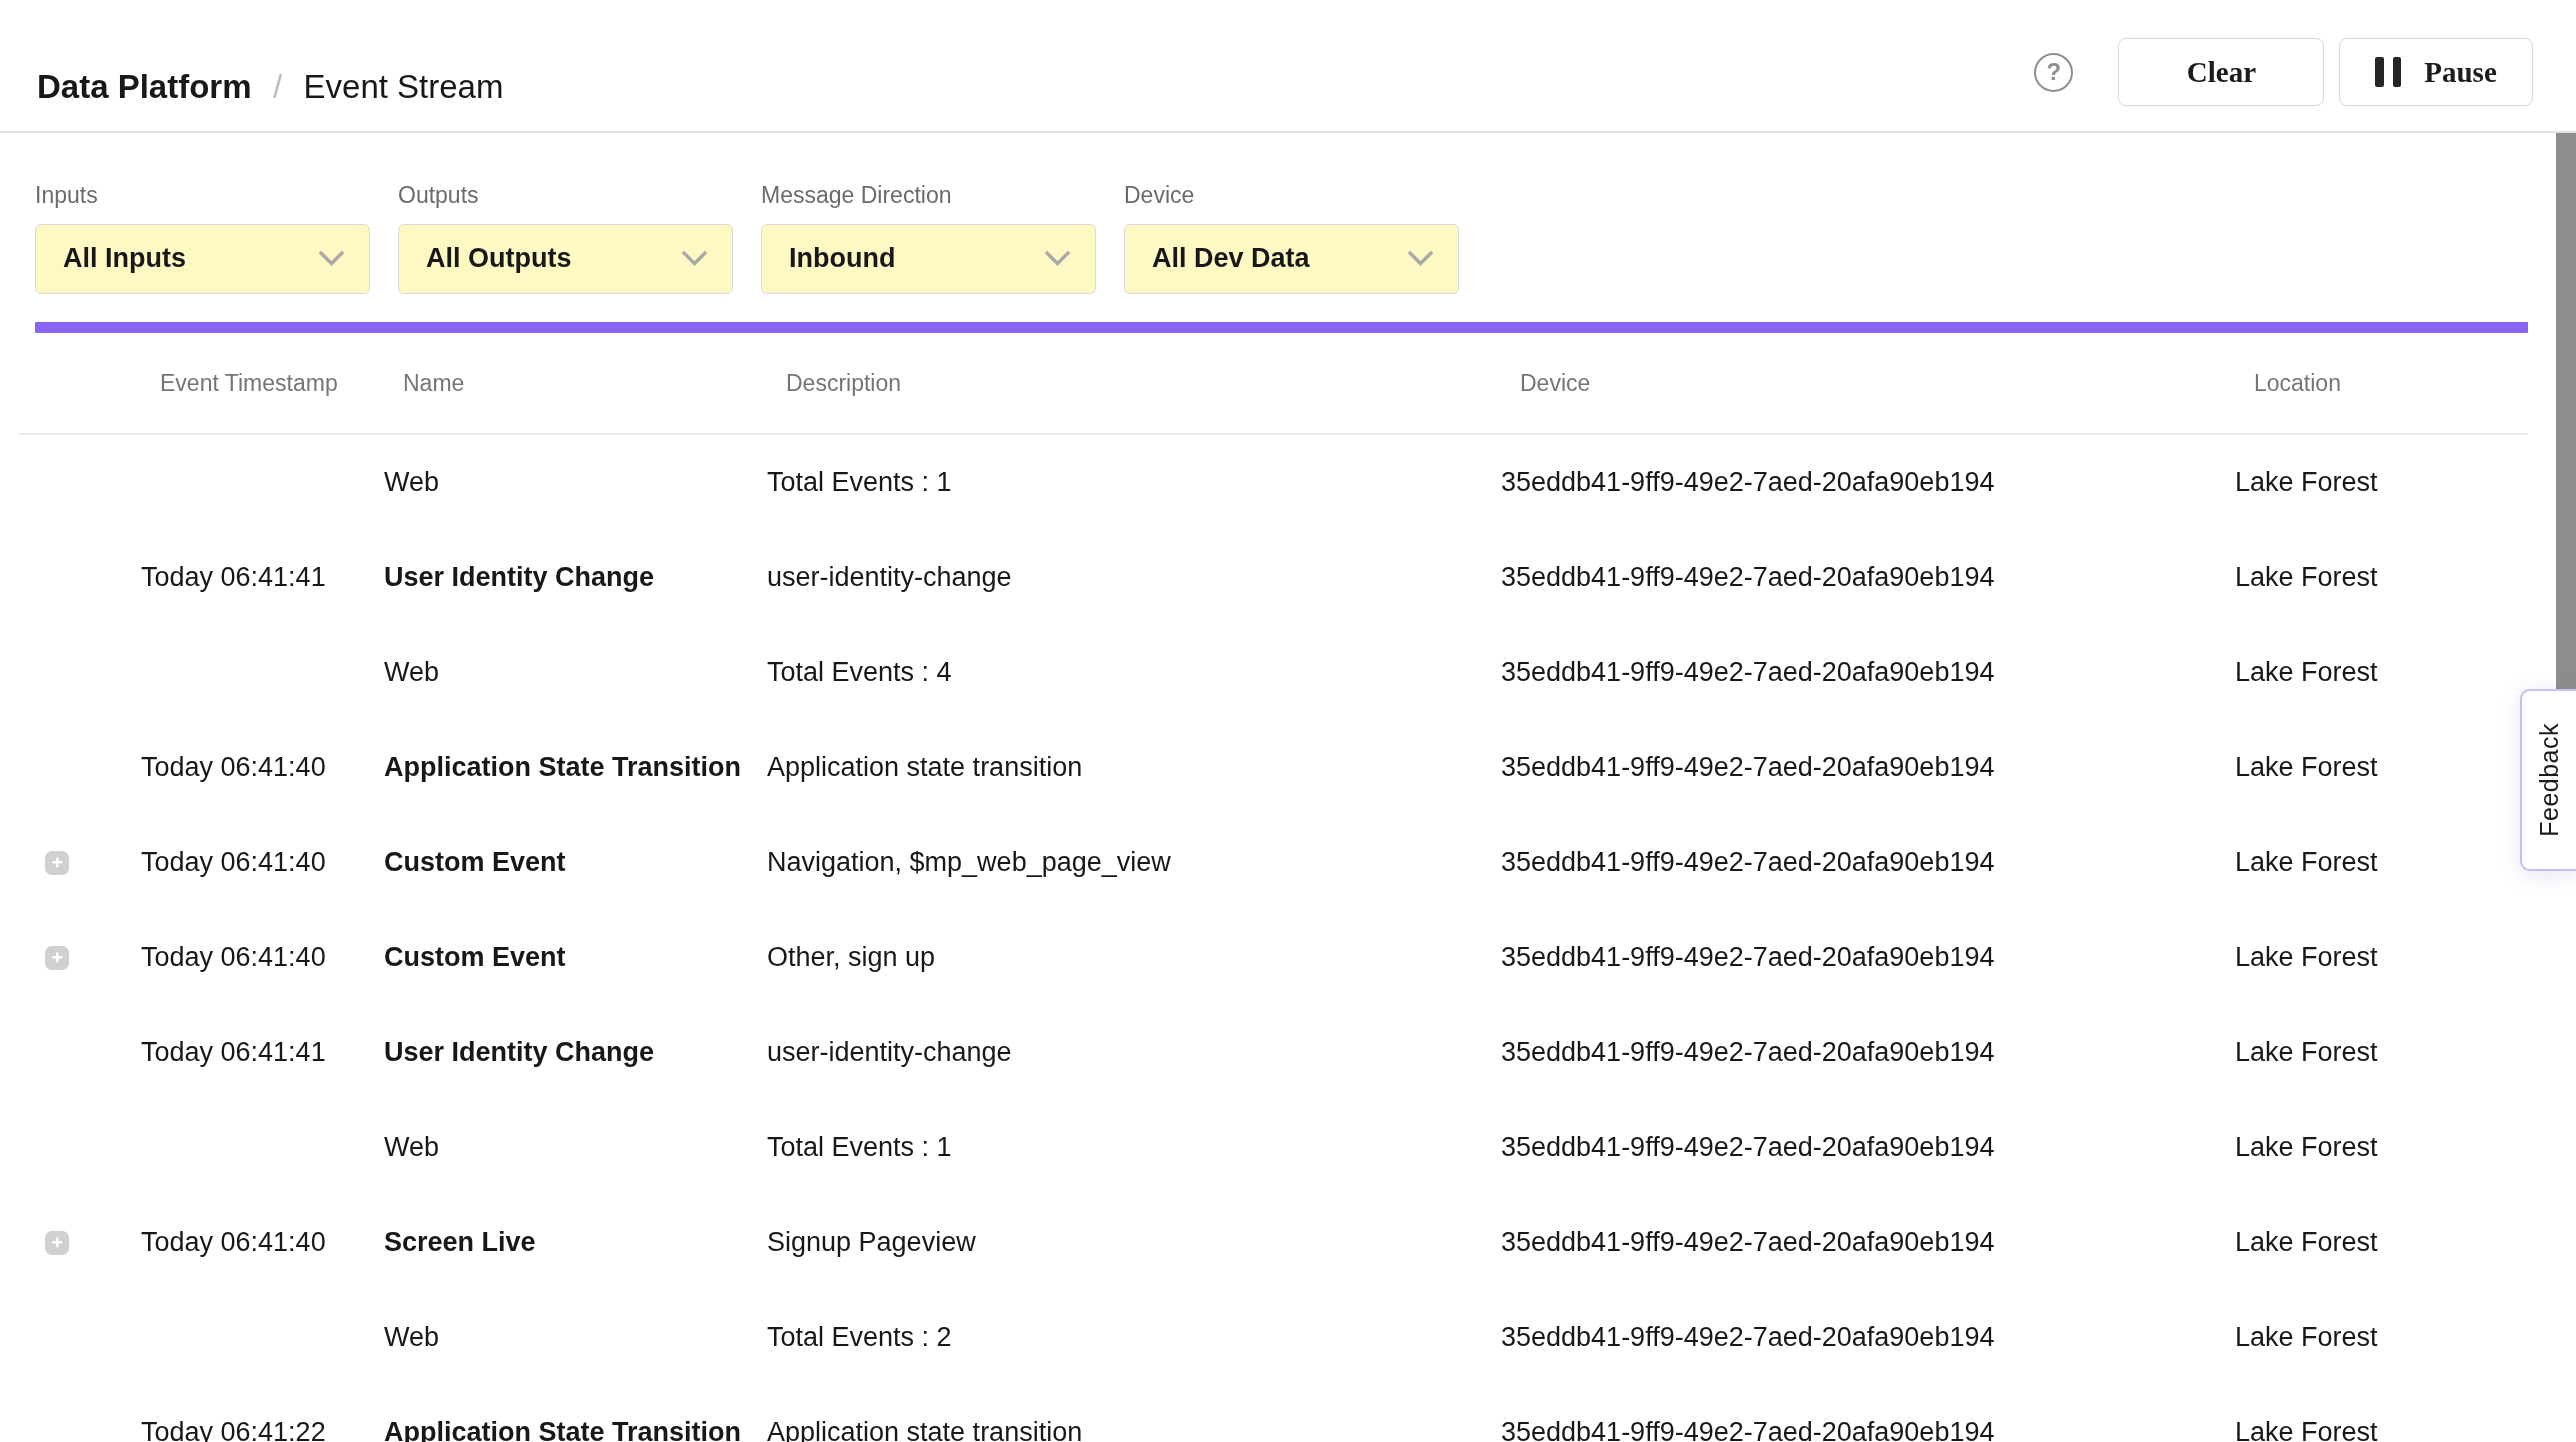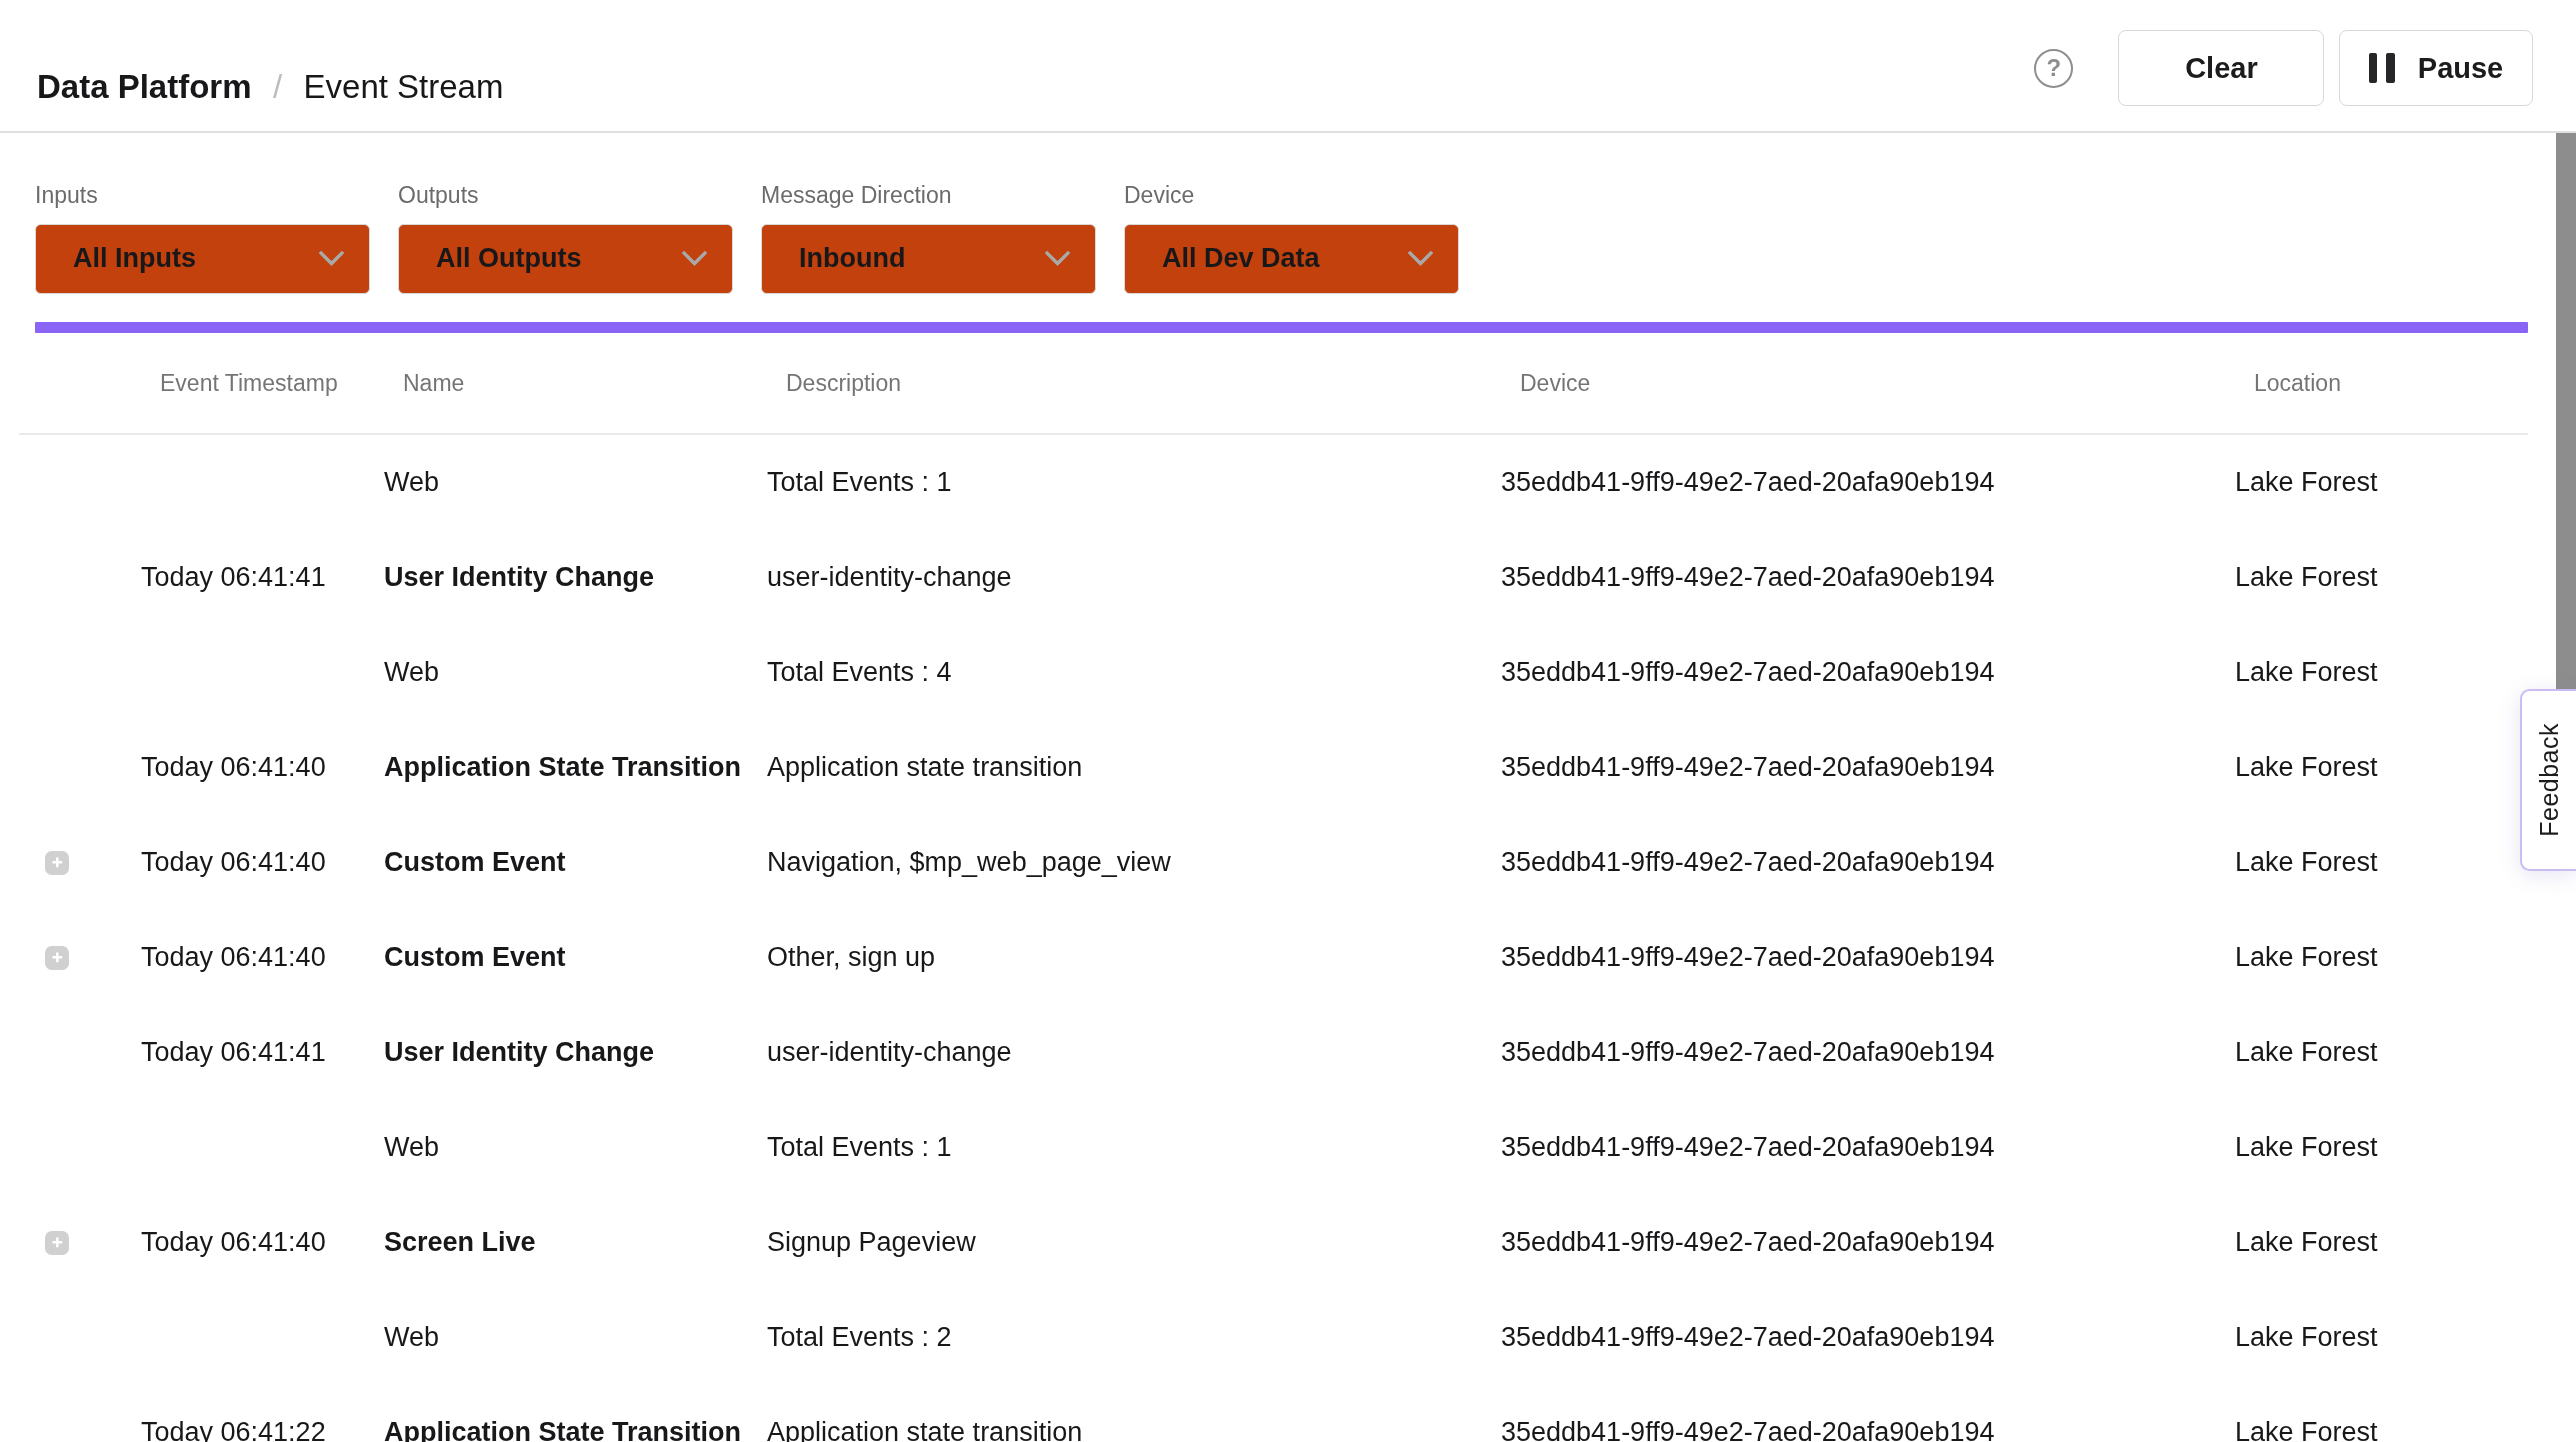--- a/index.html
+++ b/index.html
@@ -9,35 +9,35 @@
   
   .app-header { height: 133px; display: flex; align-items: flex-end;
     padding: 0 43px 25px 37px; border-bottom: 2.9px solid #e0e0e0; background:#fff; }
   .breadcrumb { display: flex; align-items: center; font-size: 33px; font-weight: 600; }
   .crumb-sep { color: #bdbdbd; font-weight: 300; font-size: 33px; margin: 0 21.4px; }
   .crumb-current { font-weight: 400; }
   .header-actions { margin-left: auto; display: flex; align-items: center; }
   .help-icon { width: 39px; height: 39px; border: 2.9px solid #8e8e8e; border-radius: 50%;
     color: #8e8e8e; font-size: 24px; font-weight: 700; display: flex; align-items: center;
     justify-content: center; margin-right: 45px; cursor: pointer; }
-  .btn { height: 76px; border: 1.9px solid #d8d8d8; border-radius: 7.8px; background: #fff;
-    font-family: Liberation Sans, sans-serif; font-size: 29px; font-weight: 700; color: #1c1c1e;
+  .btn { height: 68px; border: 1.9px solid #d8d8d8; border-radius: 7.8px; background: #fff;
+    font-family: Liberation Serif, serif; font-size: 29px; font-weight: 700; color: #1c1c1e;
     display: flex; align-items: center; justify-content: center; cursor: pointer; }
   .btn-clear { width: 206px; margin-right: 14.6px; }
   .btn-pause { width: 194px; gap: 23px; }
   .pause-glyph { display: flex; gap: 8.7px; }
   .pause-glyph i { display: block; width: 8.7px; height: 30px; background: #262628; border-radius: 1.9px; }
 
   
   .filters-row { display: flex; gap: 28px; padding: 49px 0 0 35px; background: #fff; }
   .filter-group { width: 335px; }
   .filter-label { font-size: 23px; color: #6b6b6b; margin-bottom: 14.6px; }
-  .filter-select { height: 70px; border: 1.9px solid #d9d9d9; border-radius: 5.8px; background: #c2410c;
+  .filter-select { height: 70px; border: 1.9px solid #d9d9d9; border-radius: 5.8px; background: #fef9c3;
     display: flex; align-items: center; justify-content: space-between;
-    padding: 0 23px 0 37px; cursor: pointer; }
+    padding: 0 23px 0 27px; cursor: pointer; }
   .filter-value { font-size: 27px; font-weight: 700; color: #18181a; }
 
   
   .accent-bar { height: 11.6px; background: #8a64f5; margin: 28px 48px 0 35px; border-radius: 1px; }
 
   
   .stream-table { margin: 0 48px 0 0; }
   .grid { display: grid; grid-template-columns: 141px 243px 383px 734px 734px 1fr; align-items: center; }
   .table-head { height: 102px; border-bottom: 2.9px solid #e9e9e9; margin-left: 19px; }
   .th { font-size: 23px; color: #757575; }

